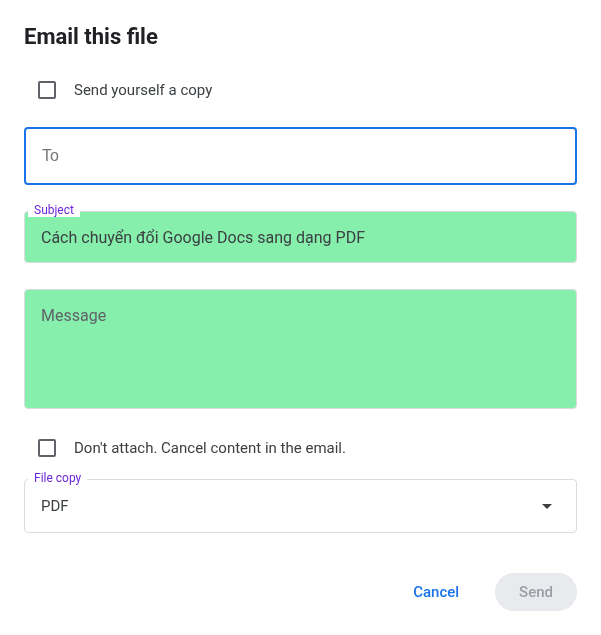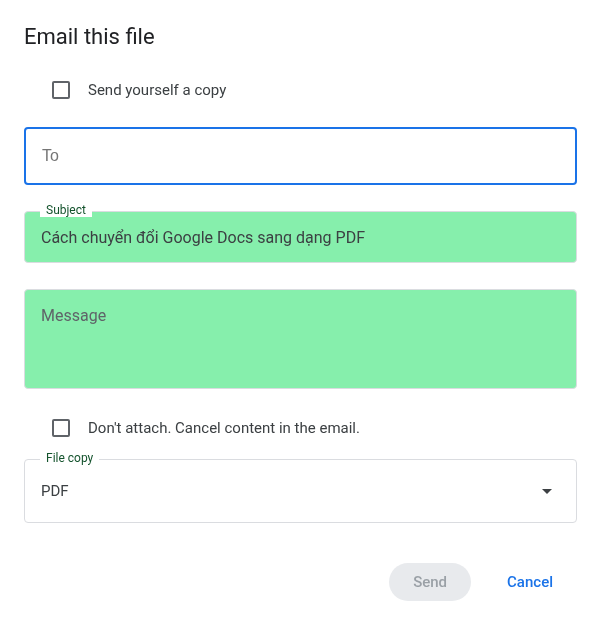--- a/index.html
+++ b/index.html
@@ -10,29 +10,29 @@
     body {
       font-family: 'Google Sans', Roboto, Arial, sans-serif;
       background: #fff;
       width: 601px;
       height: 635px;
       padding: 24px;
       color: #3c4043;
     }
     .dialog-title {
       font-size: 22px;
-      font-weight: 400;
+      font-weight: 700;
       color: #202124;
       margin-bottom: 32px;
     }
     .checkbox-row {
       display: flex;
       align-items: center;
       margin-bottom: 28px;
-      margin-left: 28px;
+      margin-left: 14px;
     }
     .checkbox {
       width: 18px;
       height: 18px;
       border: 2px solid #5f6368;
       border-radius: 2px;
       margin-right: 18px;
       cursor: pointer;
     }
     .checkbox-label {
@@ -53,55 +53,55 @@
       border-radius: 4px;
       padding: 0 16px;
       font-size: 16px;
       color: #4d7c0f;
       outline: none;
       background: #fff;
     }
     .floating-label {
       position: absolute;
       top: -8px;
-      left: 16px;
+      left: 4px;
       background: #fff;
       padding: 0 6px;
       font-size: 12px;
-      color: #14532d;
+      color: #6d28d9;
     }
     .outlined-field {
       width: 100%;
       border: 1px solid #dadce0;
       border-radius: 4px;
       padding: 14px 16px;
       font-size: 16px;
       color: #3c4043;
       outline: none;
       background: #86efac;
       font-family: inherit;
     }
     .subject-field {
       height: 52px;
     }
     .message-field {
-      height: 100px;
+      height: 120px;
       resize: none;
       padding-top: 16px;
     }
     .message-field::placeholder {
       color: #5f6368;
     }
     .filetype-wrapper {
       position: relative;
       margin-bottom: 40px;
     }
     .filetype-field {
       width: 100%;
-      height: 64px;
+      height: 54px;
       border: 1px solid #dadce0;
       border-radius: 4px;
       padding: 0 16px;
       font-size: 15px;
       color: #3c4043;
       background: #fff;
       display: flex;
       align-items: center;
       justify-content: space-between;
       cursor: pointer;
@@ -173,15 +173,15 @@
 
 <div class="filetype-wrapper">
   <span class="floating-label">File copy</span>
   <div class="filetype-field">
     <span>PDF</span>
     <span class="dropdown-arrow"></span>
   </div>
 </div>
 
 <div class="actions">
+  <button class="btn btn-cancel">Cancel</button>
   <button class="btn btn-send">Send</button>
-  <button class="btn btn-cancel">Cancel</button>
 </div>
 
 </body></html>

